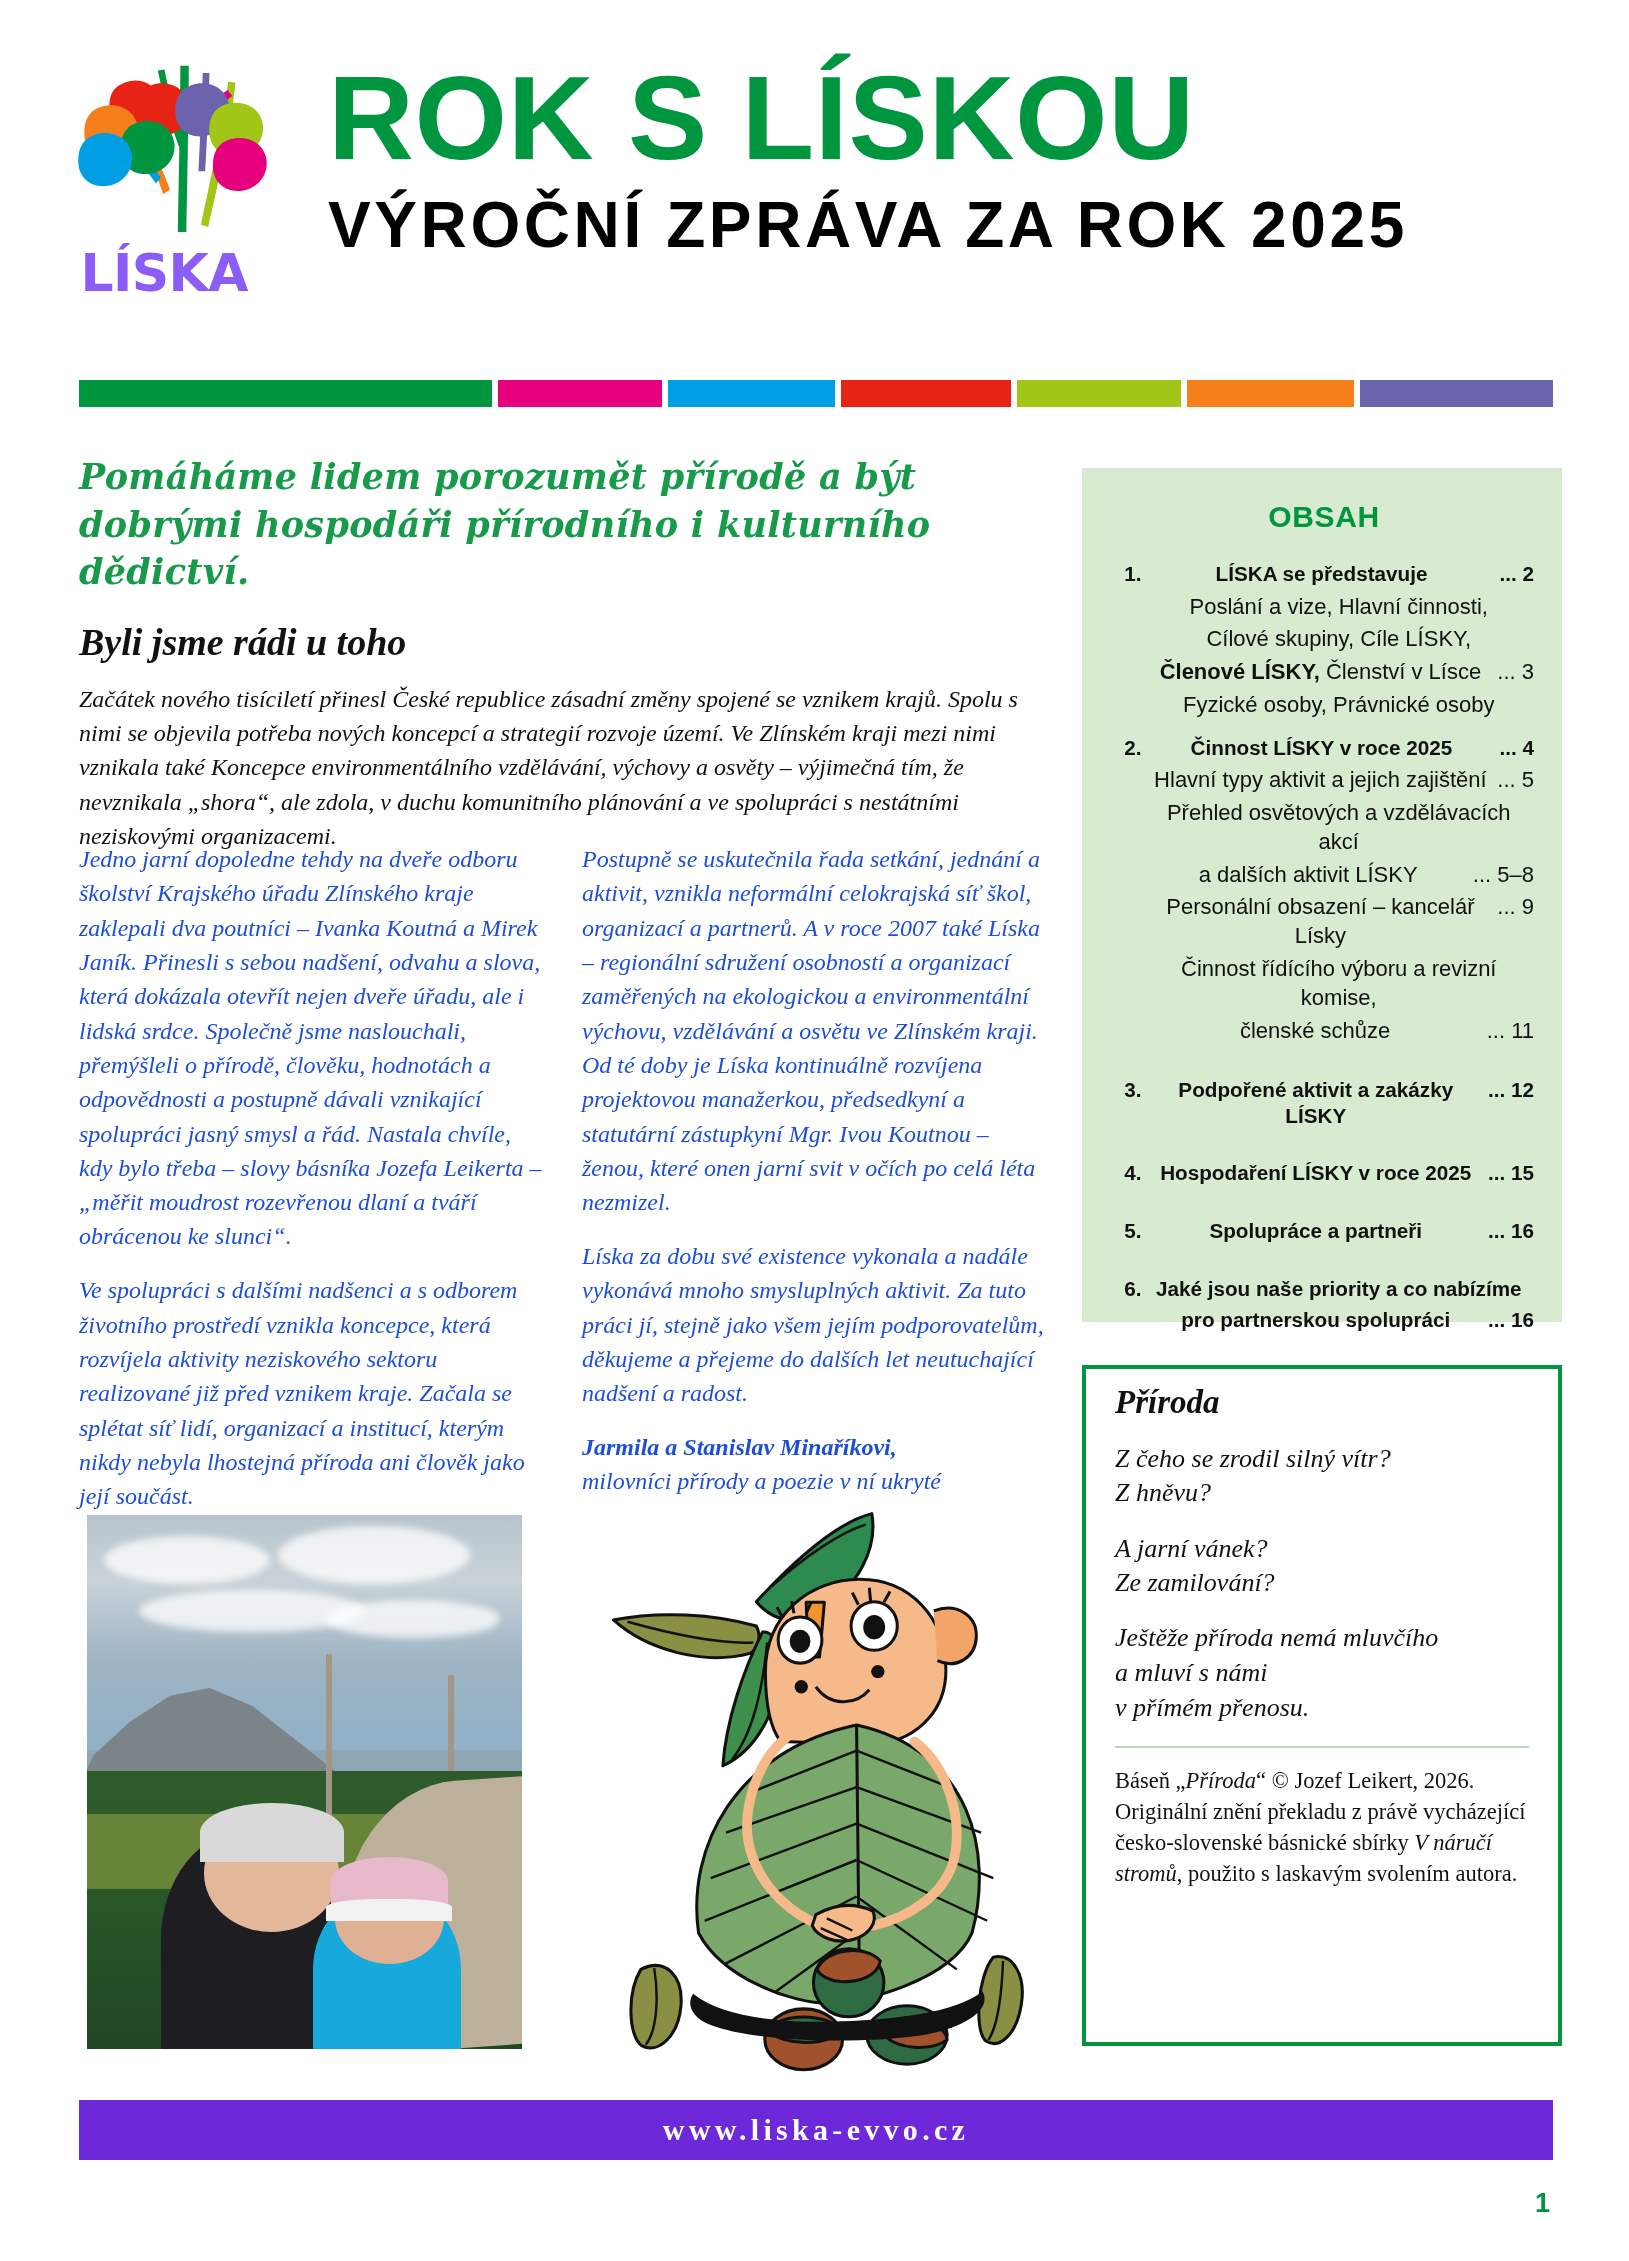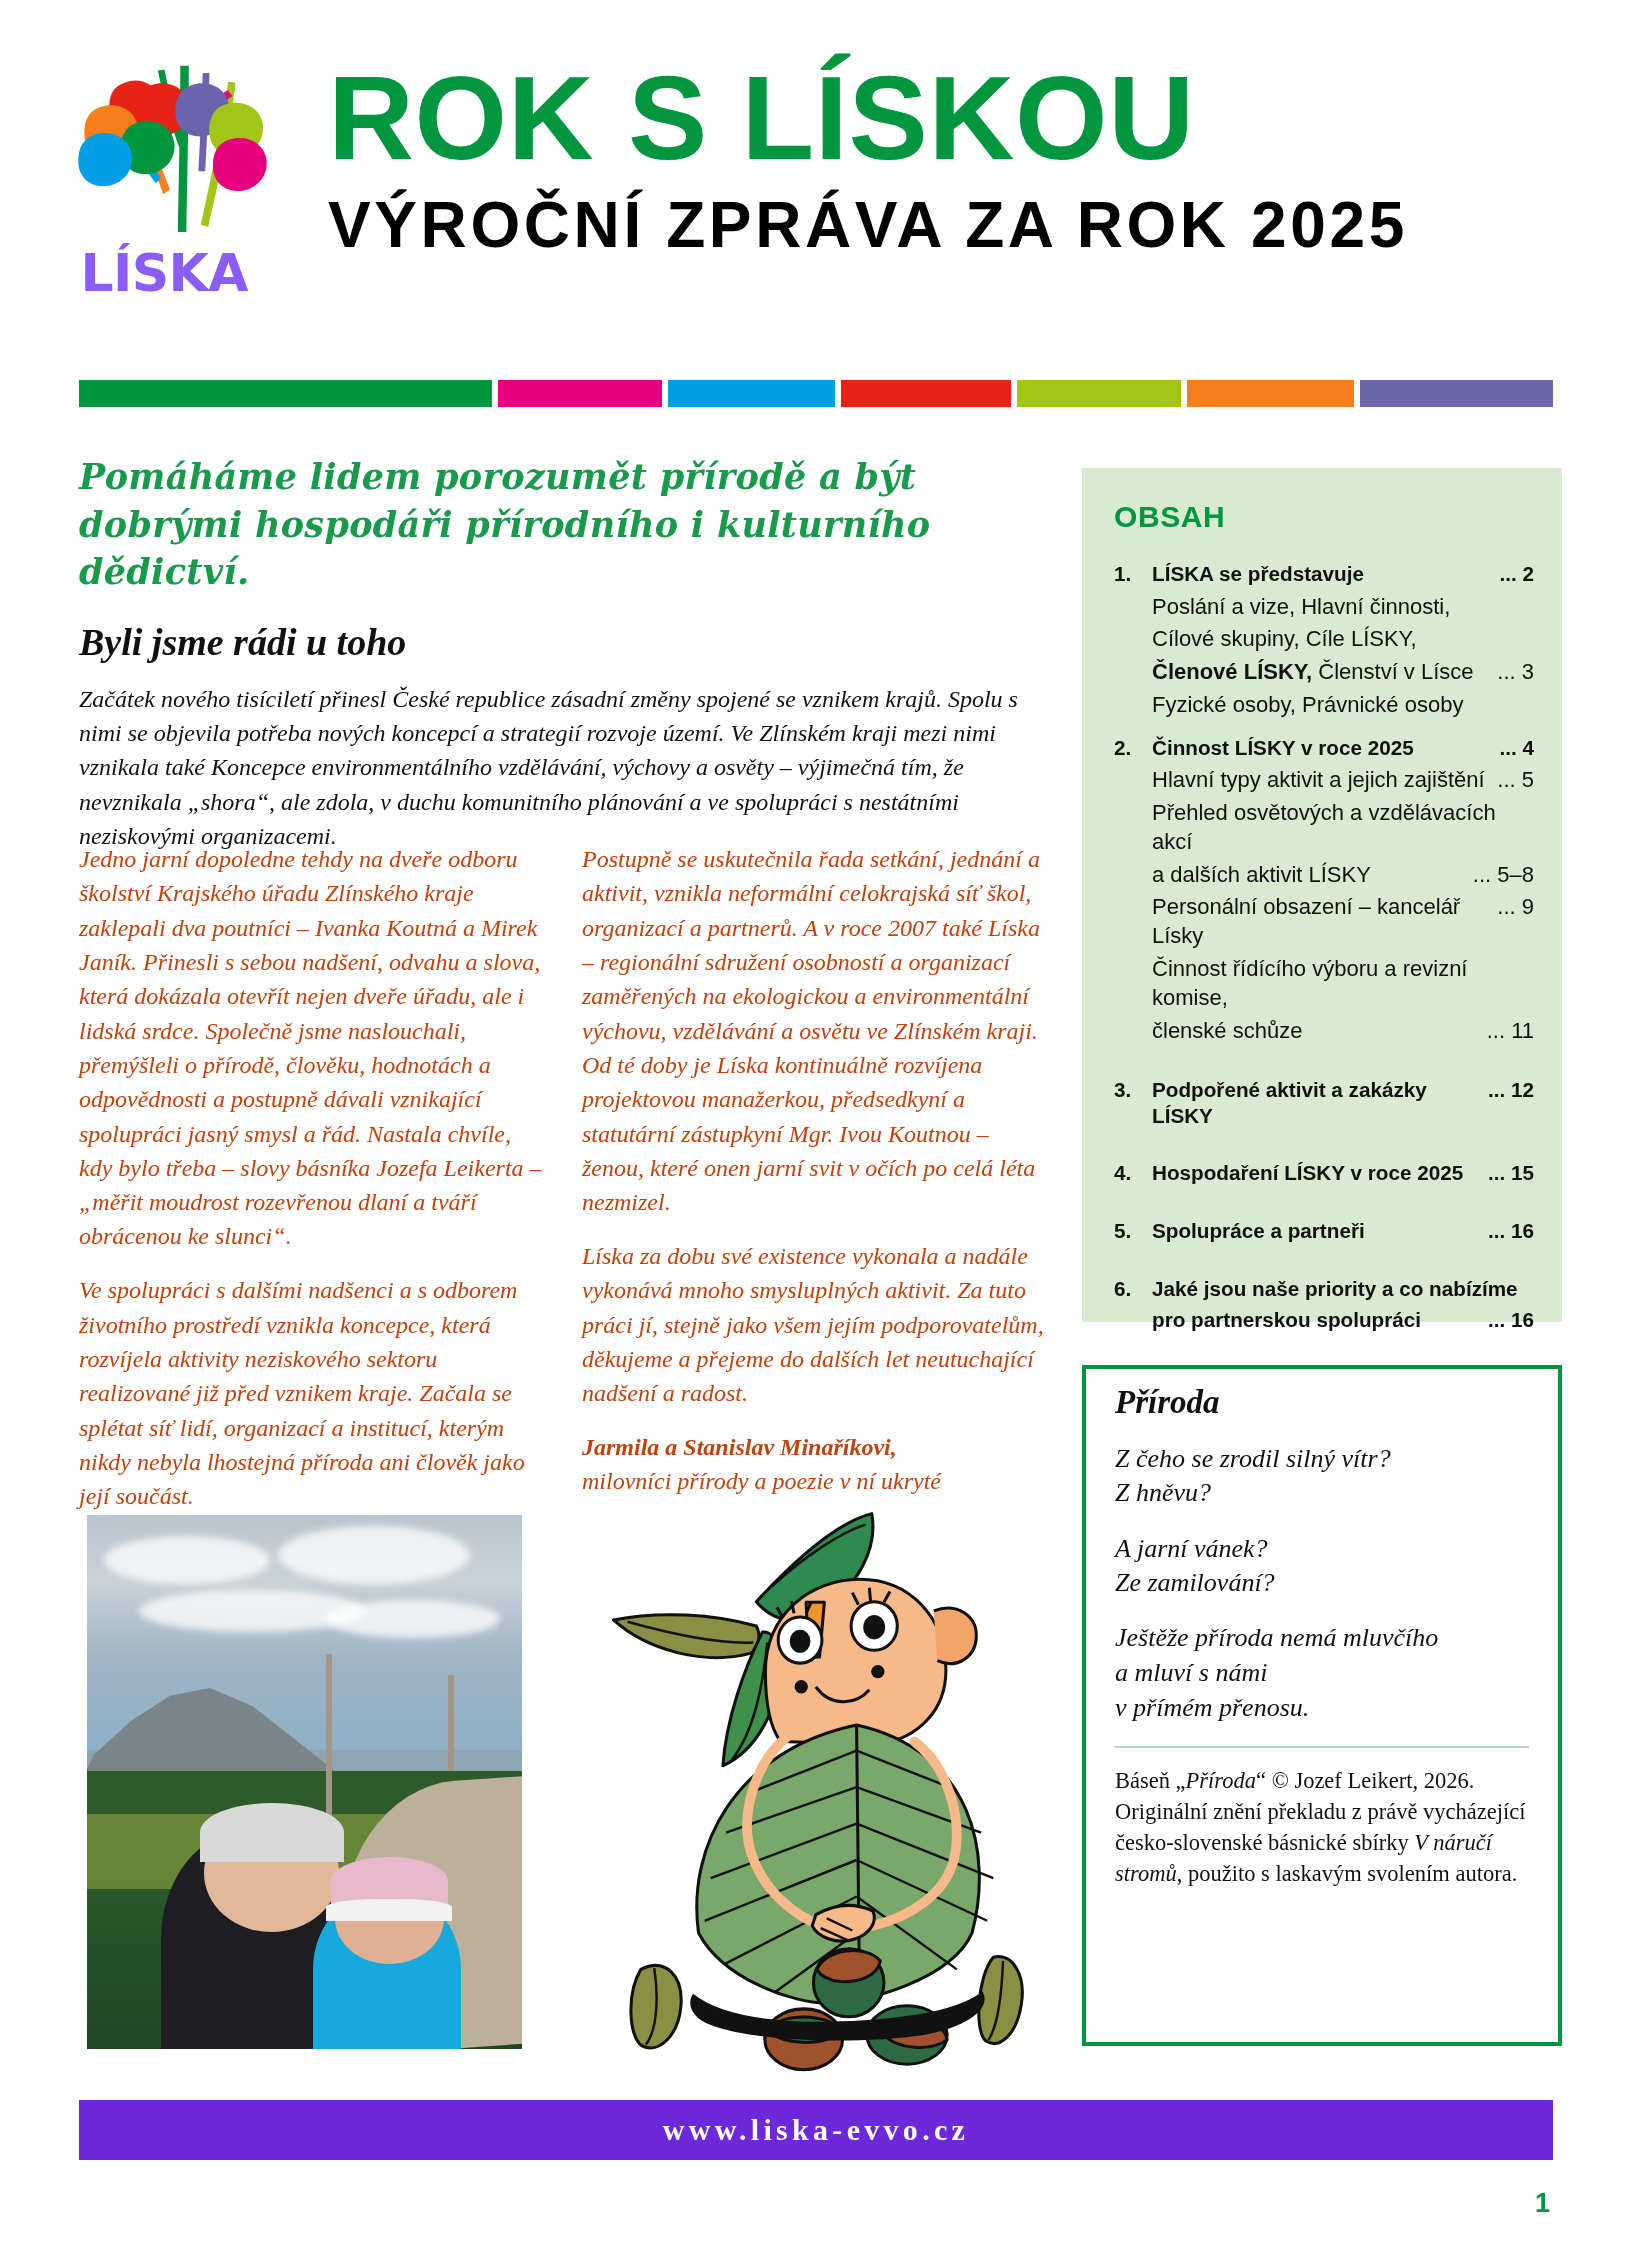--- a/index.html
+++ b/index.html
@@ -120,21 +120,21 @@
     width: 973px;
     display: flex;
     gap: 33px;
   }
   .col { width: 470px; }
   .col p {
     font-family: "Liberation Serif", serif;
     font-style: italic;
     font-size: 24px;
     line-height: 1.43;
-    color: #c2410c;
+    color: #1d4ed8;
     margin-bottom: 19.5px;
   }
   .col p.signature {
     font-weight: 700;
     margin-bottom: 0;
   }
   .col p.signature span.role {
     font-weight: 400;
     display: block;
   }
@@ -212,20 +212,21 @@
     width: 474px; height: 584px;
   }
 
   
   .toc {
     position: absolute;
     left: 1082px; top: 468px;
     width: 480px; height: 854px;
     background: #d8ead0;
     padding: 32px 28px 0 32px;
+    text-align: center;
   }
   .toc-title {
     font-family: "Liberation Sans", sans-serif;
     font-weight: 700;
     font-size: 30px;
     color: #009640;
     letter-spacing: 0.6px;
     margin-bottom: 27px;
   }
   .toc-group { margin-bottom: 16px; }

